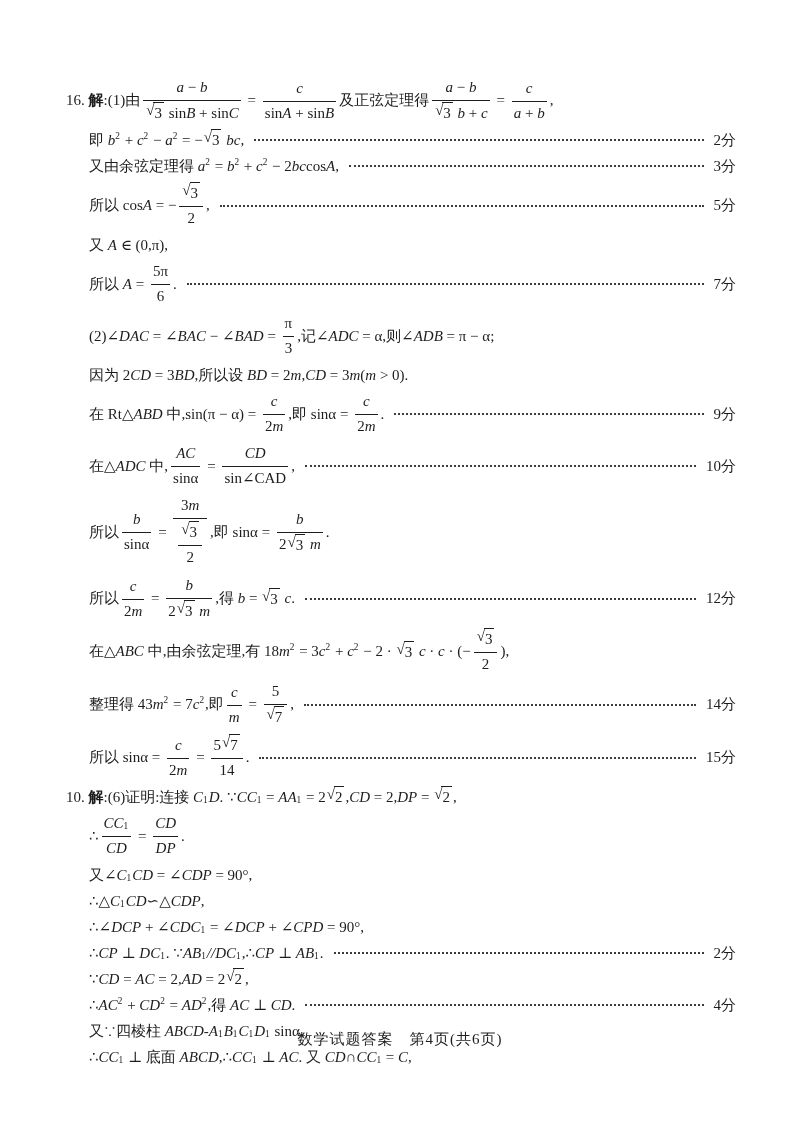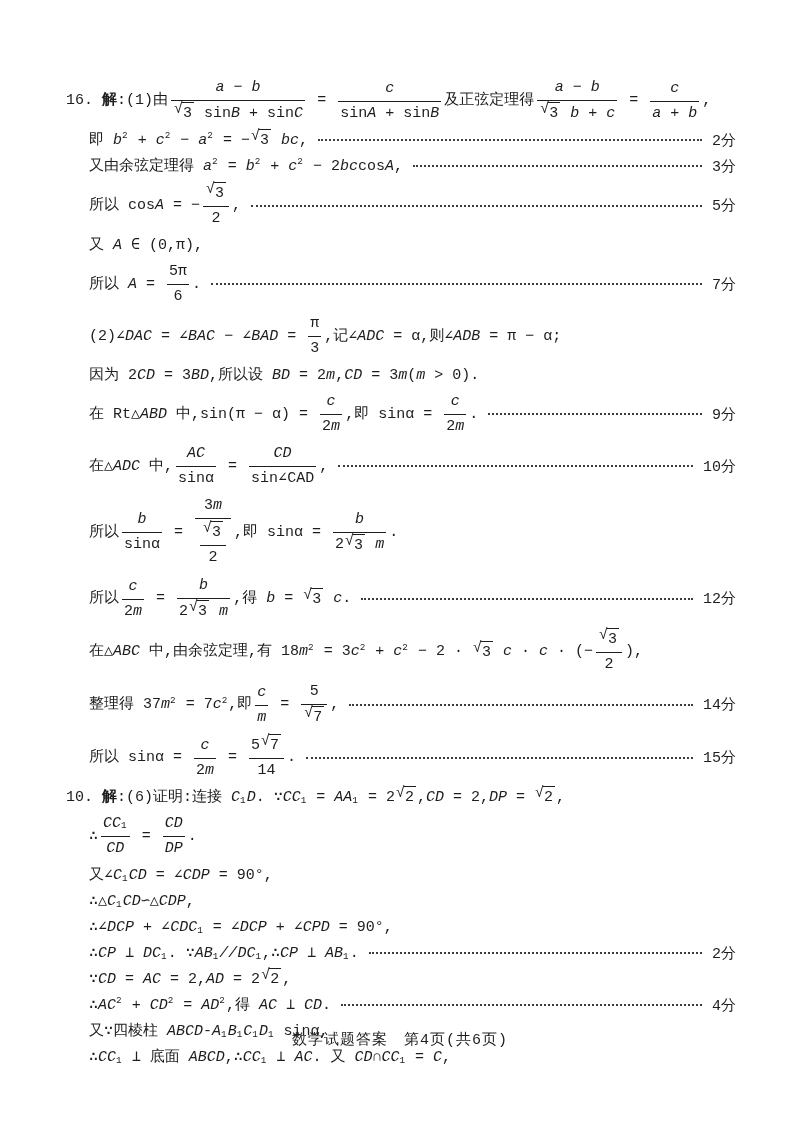--- a/index.html
+++ b/index.html
@@ -9,21 +9,21 @@
     color:#1d1d1d;
     font-family:"Liberation Serif","DejaVu Serif",serif;
     font-size:15px;
     overflow:hidden;
     position:relative;
   }
   .page{
     position:absolute;inset:0;
     box-sizing:border-box;
     padding:72px 64px 12px 66px;
-    display:flex;flex-direction:column;font-family:Liberation Mono, monospace;
+    display:flex;flex-direction:column;
   }
   .line{
     display:flex;align-items:center;
     margin:4px 0;min-height:22px;
   }
   .line.indent{padding-left:23px;}
   .seg{white-space:pre;line-height:1.4;}
   .b{font-weight:700;}
   .i{font-style:italic;}
   .sup{font-size:0.62em;position:relative;top:-0.45em;white-space:pre;margin:0 1px 0 0;}
@@ -447,21 +447,21 @@
             </span>
           </span>
           <span class="fr-bar"></span>
           <span class="fr-den">
             <span class="seg">2</span>
           </span>
         </span>
         <span class="seg">),</span>
       </div>
       <div class="line indent">
-        <span class="seg">整理得 37</span>
+        <span class="seg">整理得 43</span>
         <span class="seg i">m</span>
         <span class="sup">2</span>
         <span class="seg"> = 7</span>
         <span class="seg i">c</span>
         <span class="sup">2</span>
         <span class="seg">,即</span>
         <span class="frac">
           <span class="fr-num">
             <span class="seg i">c</span>
           </span>

